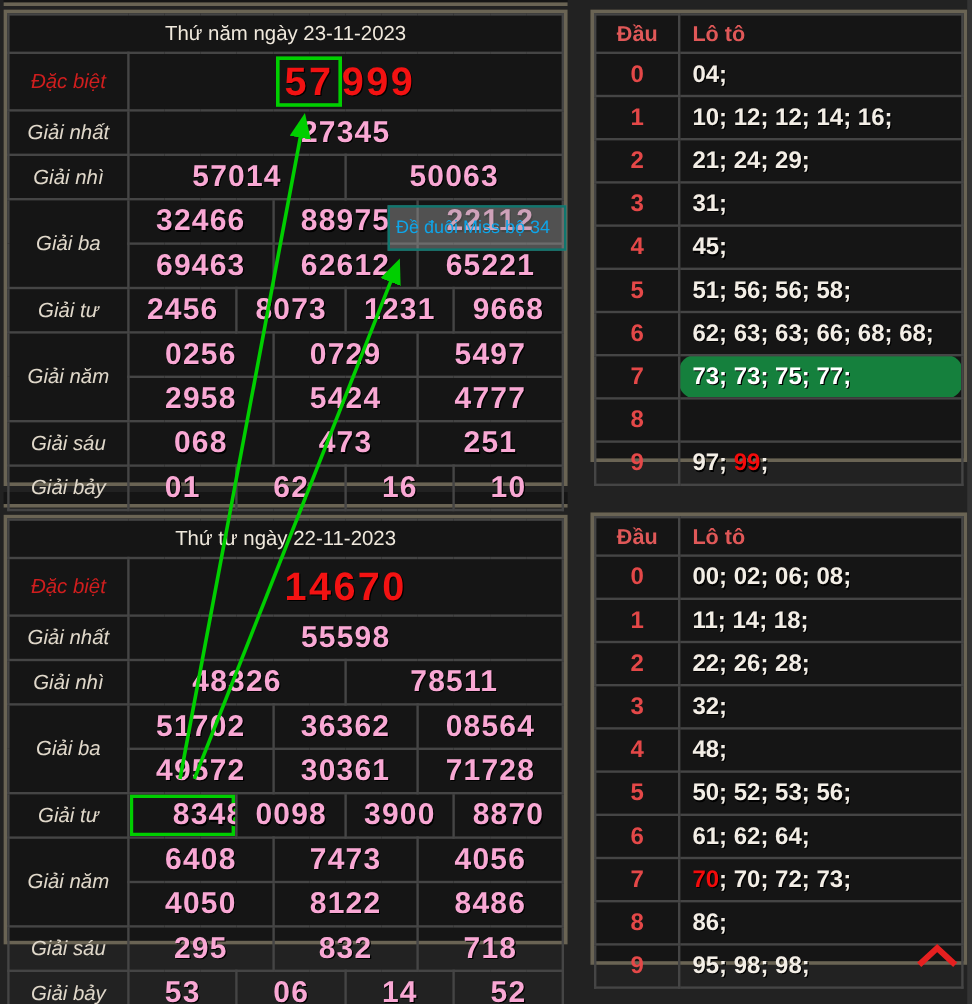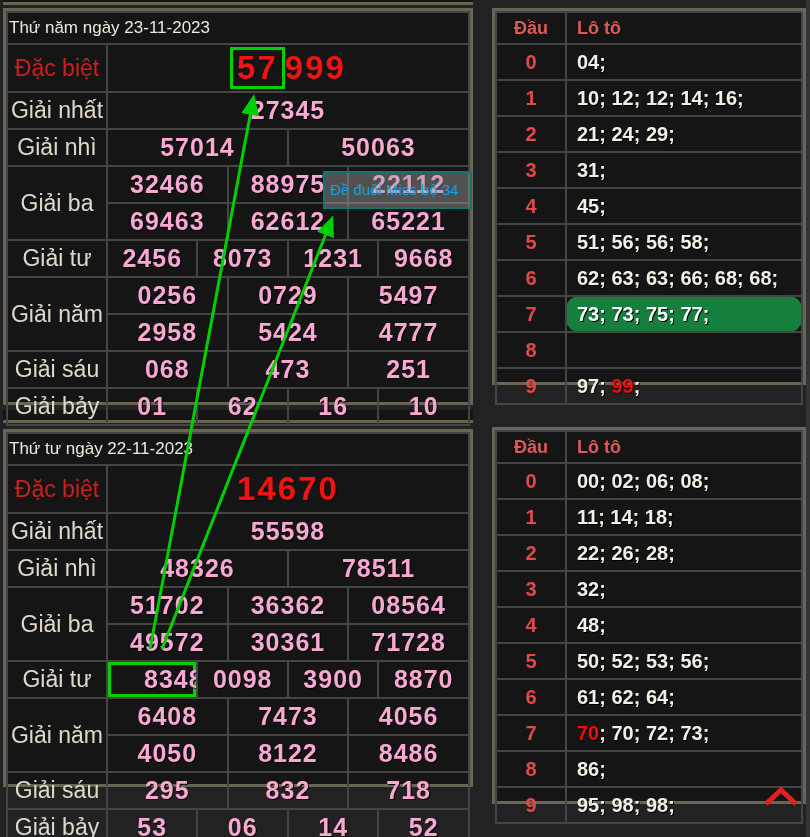--- a/index.html
+++ b/index.html
@@ -18,22 +18,22 @@
   .d2{left:492px;top:427px;width:314px;height:377px;}
 
   table{border-collapse:collapse;width:100%;height:100%;table-layout:fixed;}
   td{border:2px solid #454545;overflow:hidden;}
 
   
   .prize .c-label{width:100px;}
   .prize tr td{height:33px;}
   .prize tr.rt td{height:28px;}
   .prize tr.rdb td{height:44px;}
-  .title{color:#efe8dc;font-size:17px;}
-  .lbl{text-align:center;color:#e0d8ca;font-size:23px;}
+  .title{text-align:center;color:#efe8dc;font-size:17px;}
+  .lbl{text-align:center;color:#e0d8ca;font-size:17px;font-style:italic;}
   .lbl.redlbl{color:#cf1e1e;}
   .val{text-align:center;color:#f9a8d4;font-size:25px;font-weight:bold;letter-spacing:1px;text-shadow:1px 1px 0 #000;}
   .dbval{color:#f31212;font-size:33px;letter-spacing:2px;}
   .box57{display:inline-block;border:3px solid #00cf00;padding:0 4px;line-height:1.1;}
   .greenbox{box-shadow:inset 0 0 0 3px #00cf00;padding-left:36px;}
 
   
   .dau-t .c-dau{width:70px;}
   .dau-t tr td{height:32px;border-radius:13px;}
   .dau-t tr.hdr td{height:28px;}

